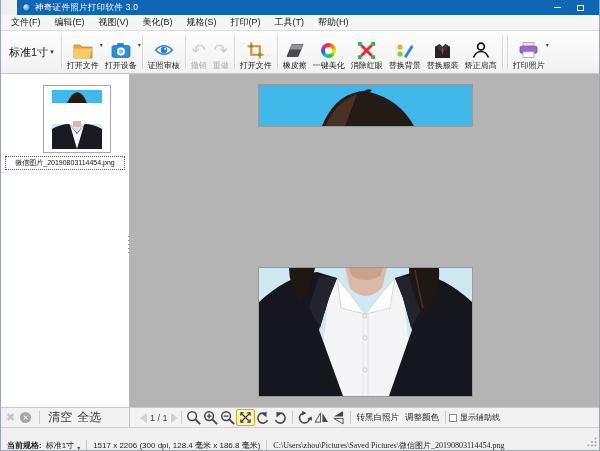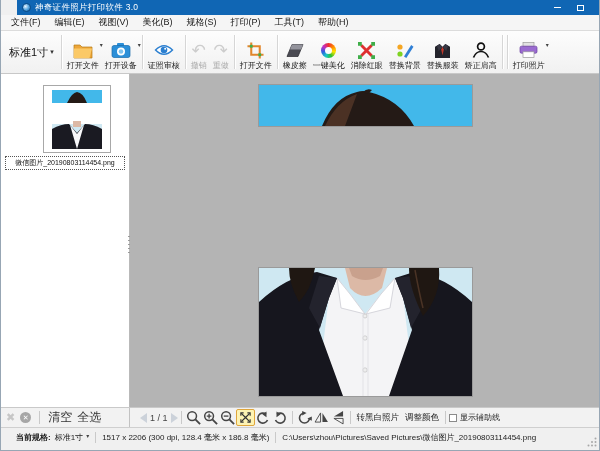--- a/index.html
+++ b/index.html
@@ -71,25 +71,25 @@
   .nav-right { border-left:7px solid #ccd2da; border-right:none; }
   .page-ind { font-size:9px; color:#444; margin:0 3px; }
   .bicon { display:flex; align-items:center; justify-content:center; width:17px; height:17px; }
   .fit-btn { width:19px; height:17px; background:#fdf3b3; border:1px solid #dfa63c; border-radius:2px;
     display:flex; align-items:center; justify-content:center; }
   .checkbox { width:8px; height:8px; background:#fff; border:1px solid #8a8a8a; margin-right:3px; }
   .bb-btn { font-size:8.5px; color:#222; padding:1px 3px; white-space:nowrap; }
   .guides-wrap { display:flex; align-items:center;text-align:center; }
   
   .statusbar { position:absolute; left:0; top:427px; width:100%; height:24px; background:#f0f0f0;
-    border-top:1px solid #cfcfcf; display:flex; align-items:flex-start; padding:4px 15px 0; font-size:8px; color:#222; }
+    border-top:1px solid #cfcfcf; display:flex; align-items:flex-end; padding:4px 6px 0; font-size:8px; color:#222; }
   .ssep { width:1px; height:11px; background:#c9c9c9; margin:0 6px; }
   .spec-strong { font-weight:bold; }
   .status-dd { font-size:6px; color:#444; margin-left:3px; }
-  .status-path { white-space:nowrap; overflow:hidden; text-overflow:ellipsis; max-width:280px; }
+  .status-path { white-space:nowrap; overflow:hidden; text-overflow:ellipsis; max-width:280px;font-family:Liberation Serif, serif; }
   .resize-grip { position:absolute; right:2px; bottom:2px; }
 </style>
 </head>
 <body>
 
 <div class="window">
 
   <div class="titlebar">
     <span class="app-icon"></span>
     <span class="title-text">神奇证件照片打印软件 3.0</span>

